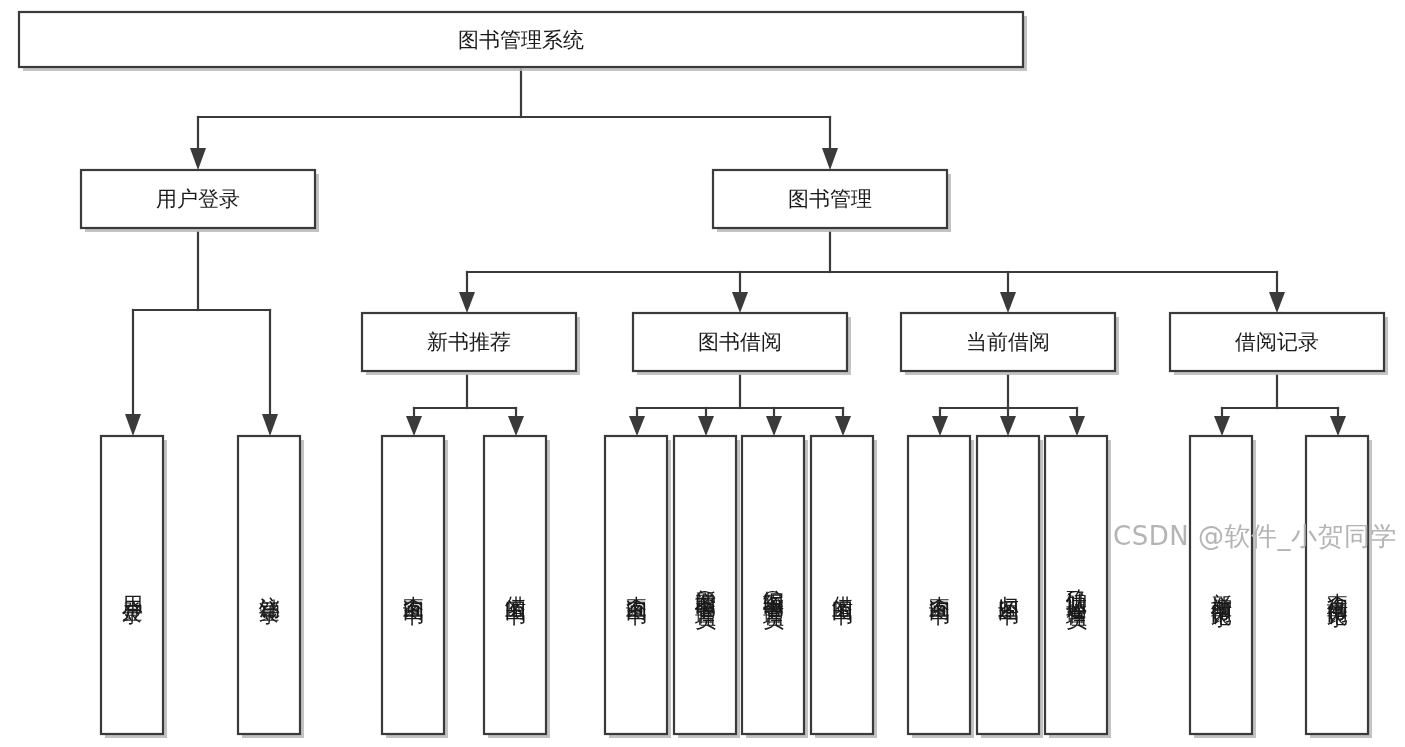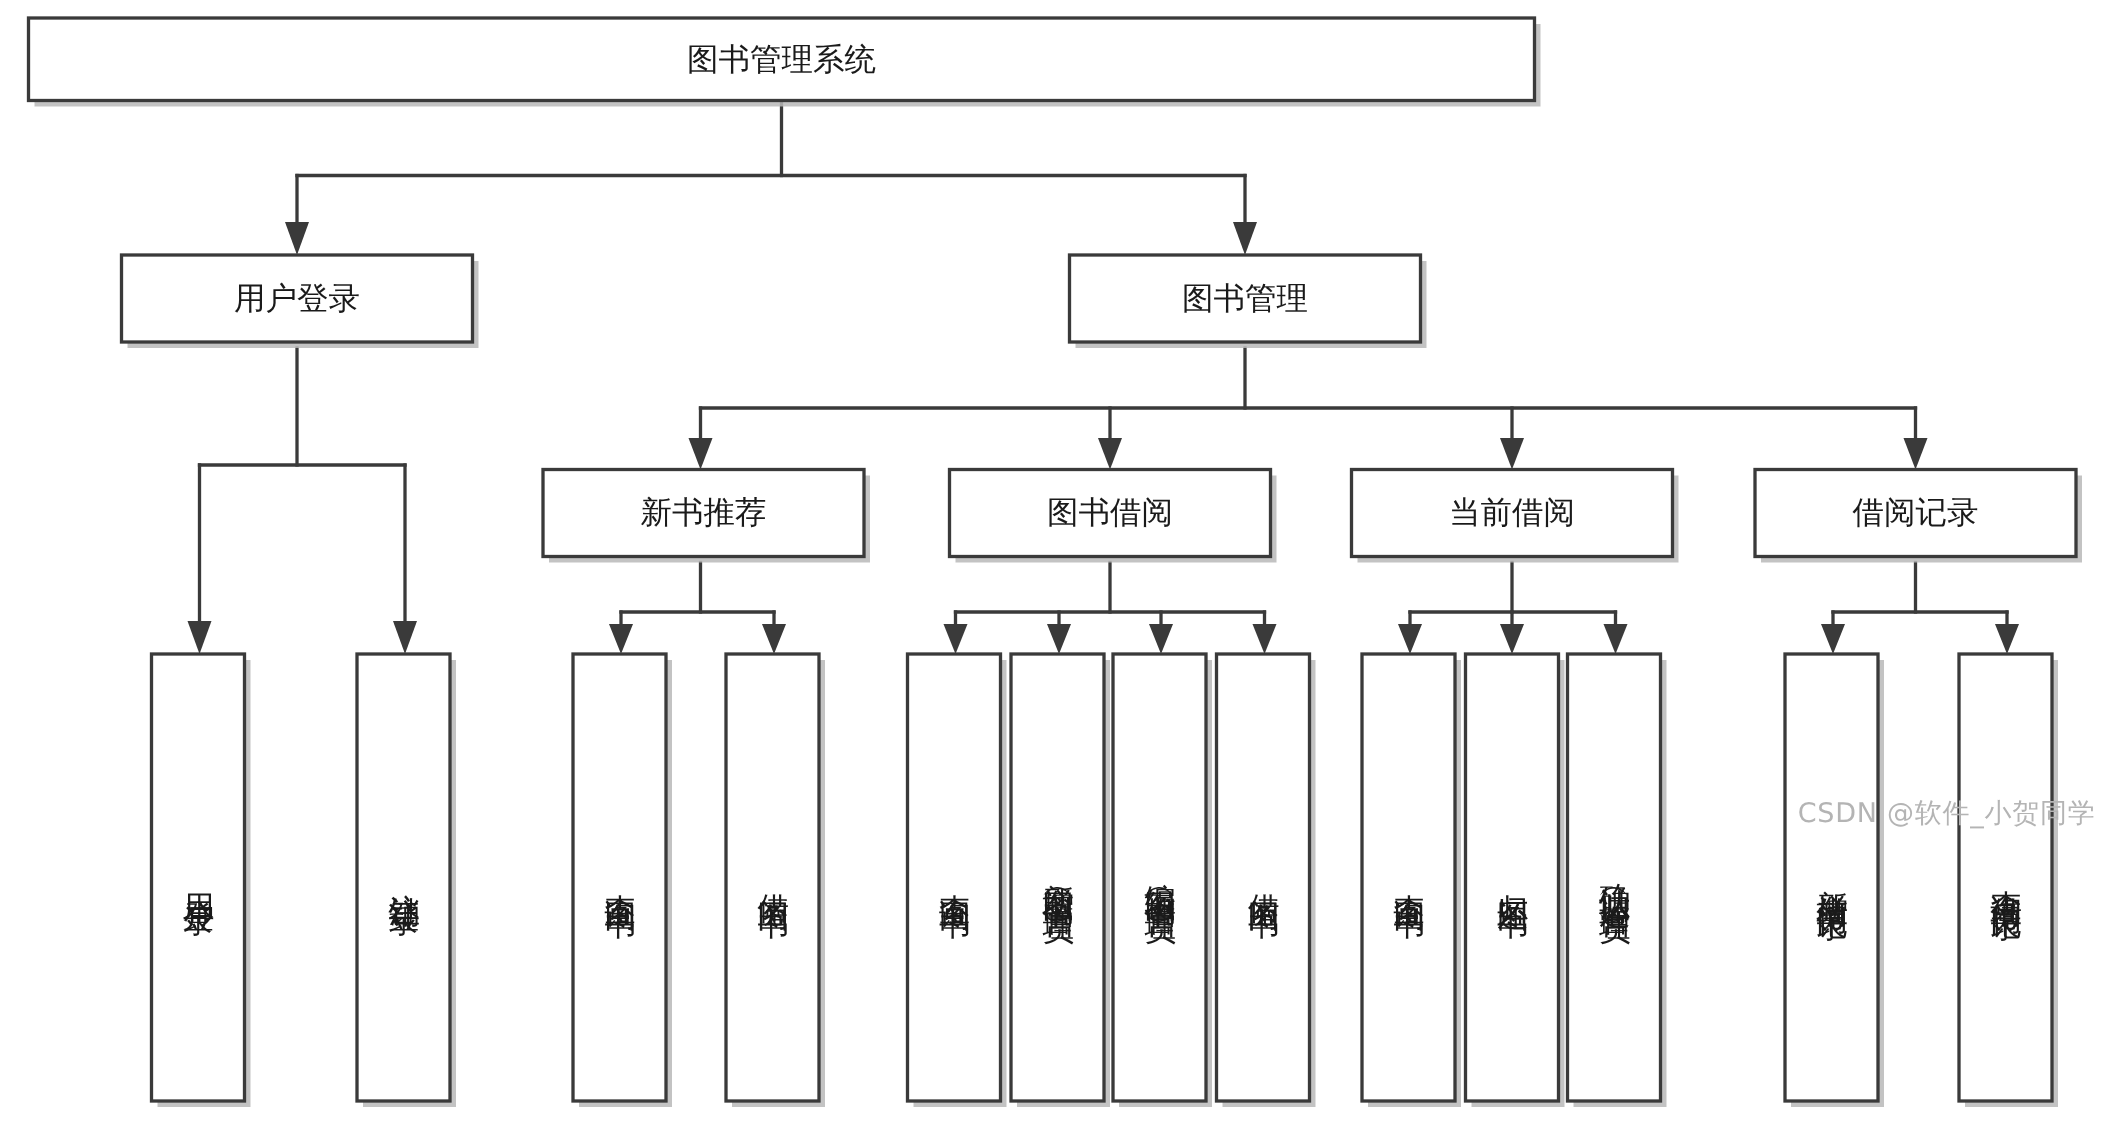--- a/index.html
+++ b/index.html
@@ -67,21 +67,21 @@
     letter-spacing: 3px;
     line-height: 1;
     white-space: nowrap;
     pointer-events: none;
   }
   #watermark {
     position: absolute;
     right: 8px;
     bottom: 4px;
     font-family: "DejaVu Sans", "Liberation Sans", sans-serif;
-    font-size: 18px;
+    font-size: 26px;
     color: #b4b4b4;
     white-space: nowrap;
     letter-spacing: 0.5px;
   }
 </style>
 </head>
 <body>
 
 <div id="diagram-root">
 

